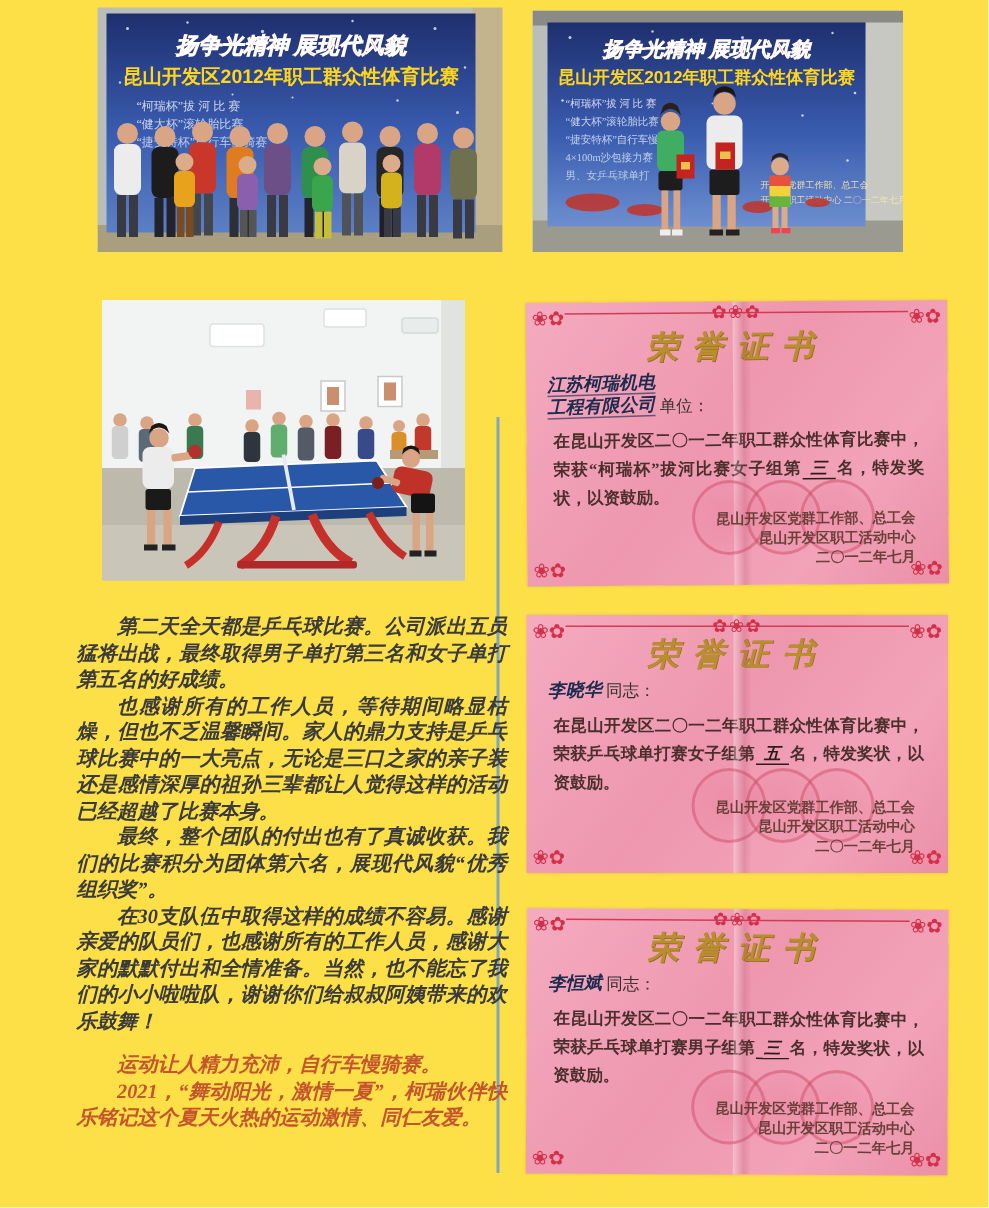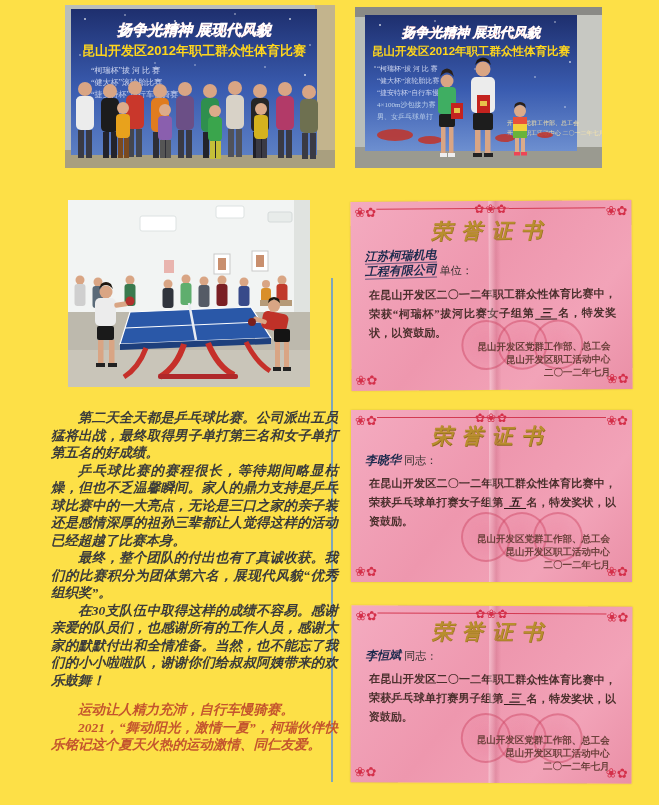--- a/index.html
+++ b/index.html
@@ -357,21 +357,21 @@
         <rect x="205" y="167" width="8" height="4" fill="#222"></rect>
           <rect x="215" y="167" width="8" height="4" fill="#222"></rect>
       </g>
     </svg>
   </div>
 
   <div class="vline"></div>
 
   <div class="article">
     <p>第二天全天都是乒乓球比赛。公司派出五员猛将出战，最终取得男子单打第三名和女子单打第五名的好成绩。</p>
-    <p>乒乓球比赛的赛程很长，等待期间略显枯燥，但也不乏温馨瞬间。家人的鼎力支持是乒乓球比赛中的一大亮点，无论是三口之家的亲子装还是感情深厚的祖孙三辈都让人觉得这样的活动已经超越了比赛本身。</p>
+    <p>也感谢所有的工作人员，等待期间略显枯燥，但也不乏温馨瞬间。家人的鼎力支持是乒乓球比赛中的一大亮点，无论是三口之家的亲子装还是感情深厚的祖孙三辈都让人觉得这样的活动已经超越了比赛本身。</p>
     <p>最终，整个团队的付出也有了真诚收获。我们的比赛积分为团体第六名，展现代风貌“优秀组织奖”。</p>
     <p>在30支队伍中取得这样的成绩不容易。感谢亲爱的队员们，也感谢所有的工作人员，感谢大家的默默付出和全情准备。当然，也不能忘了我们的小小啦啦队，谢谢你们给叔叔阿姨带来的欢乐鼓舞！</p>
     <div class="closing">
       <p>运动让人精力充沛，自行车慢骑赛。</p>
       <p>2021，“舞动阳光，激情一夏”，柯瑞伙伴快乐铭记这个夏天火热的运动激情、同仁友爱。</p>
     </div>
   </div>
 
   <div class="cert" id="cert1">
     <div class="fold"></div>

